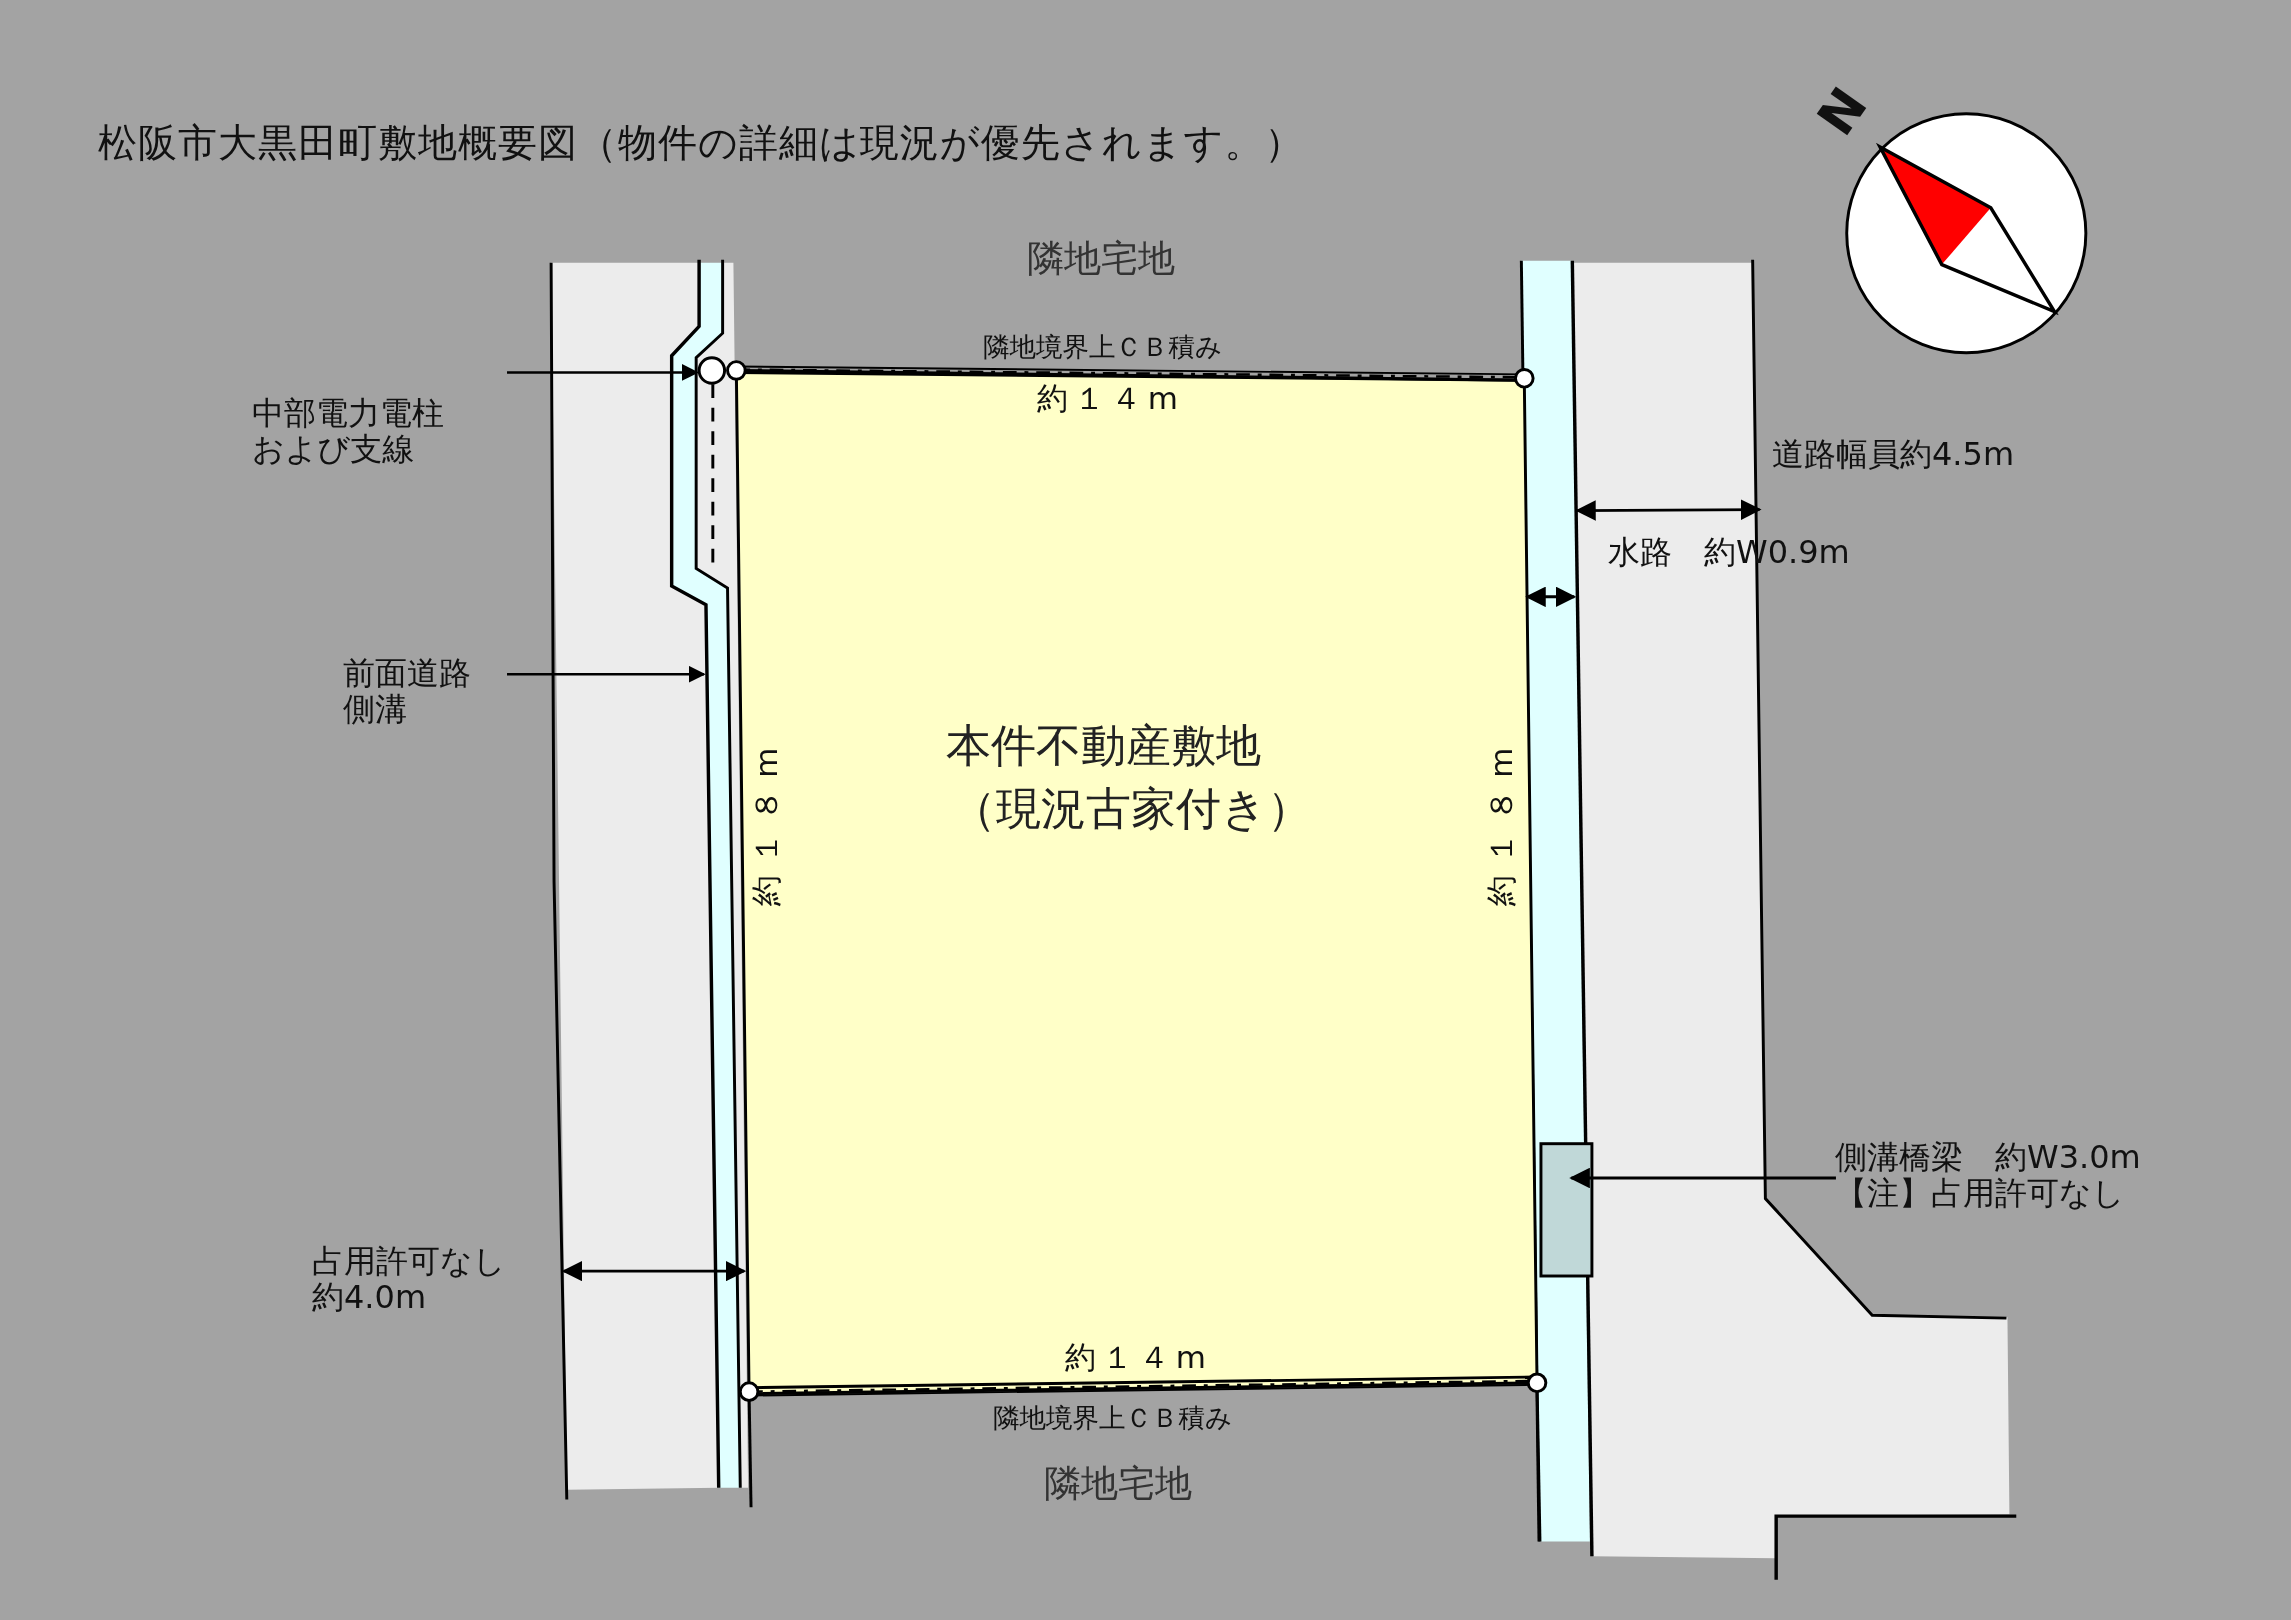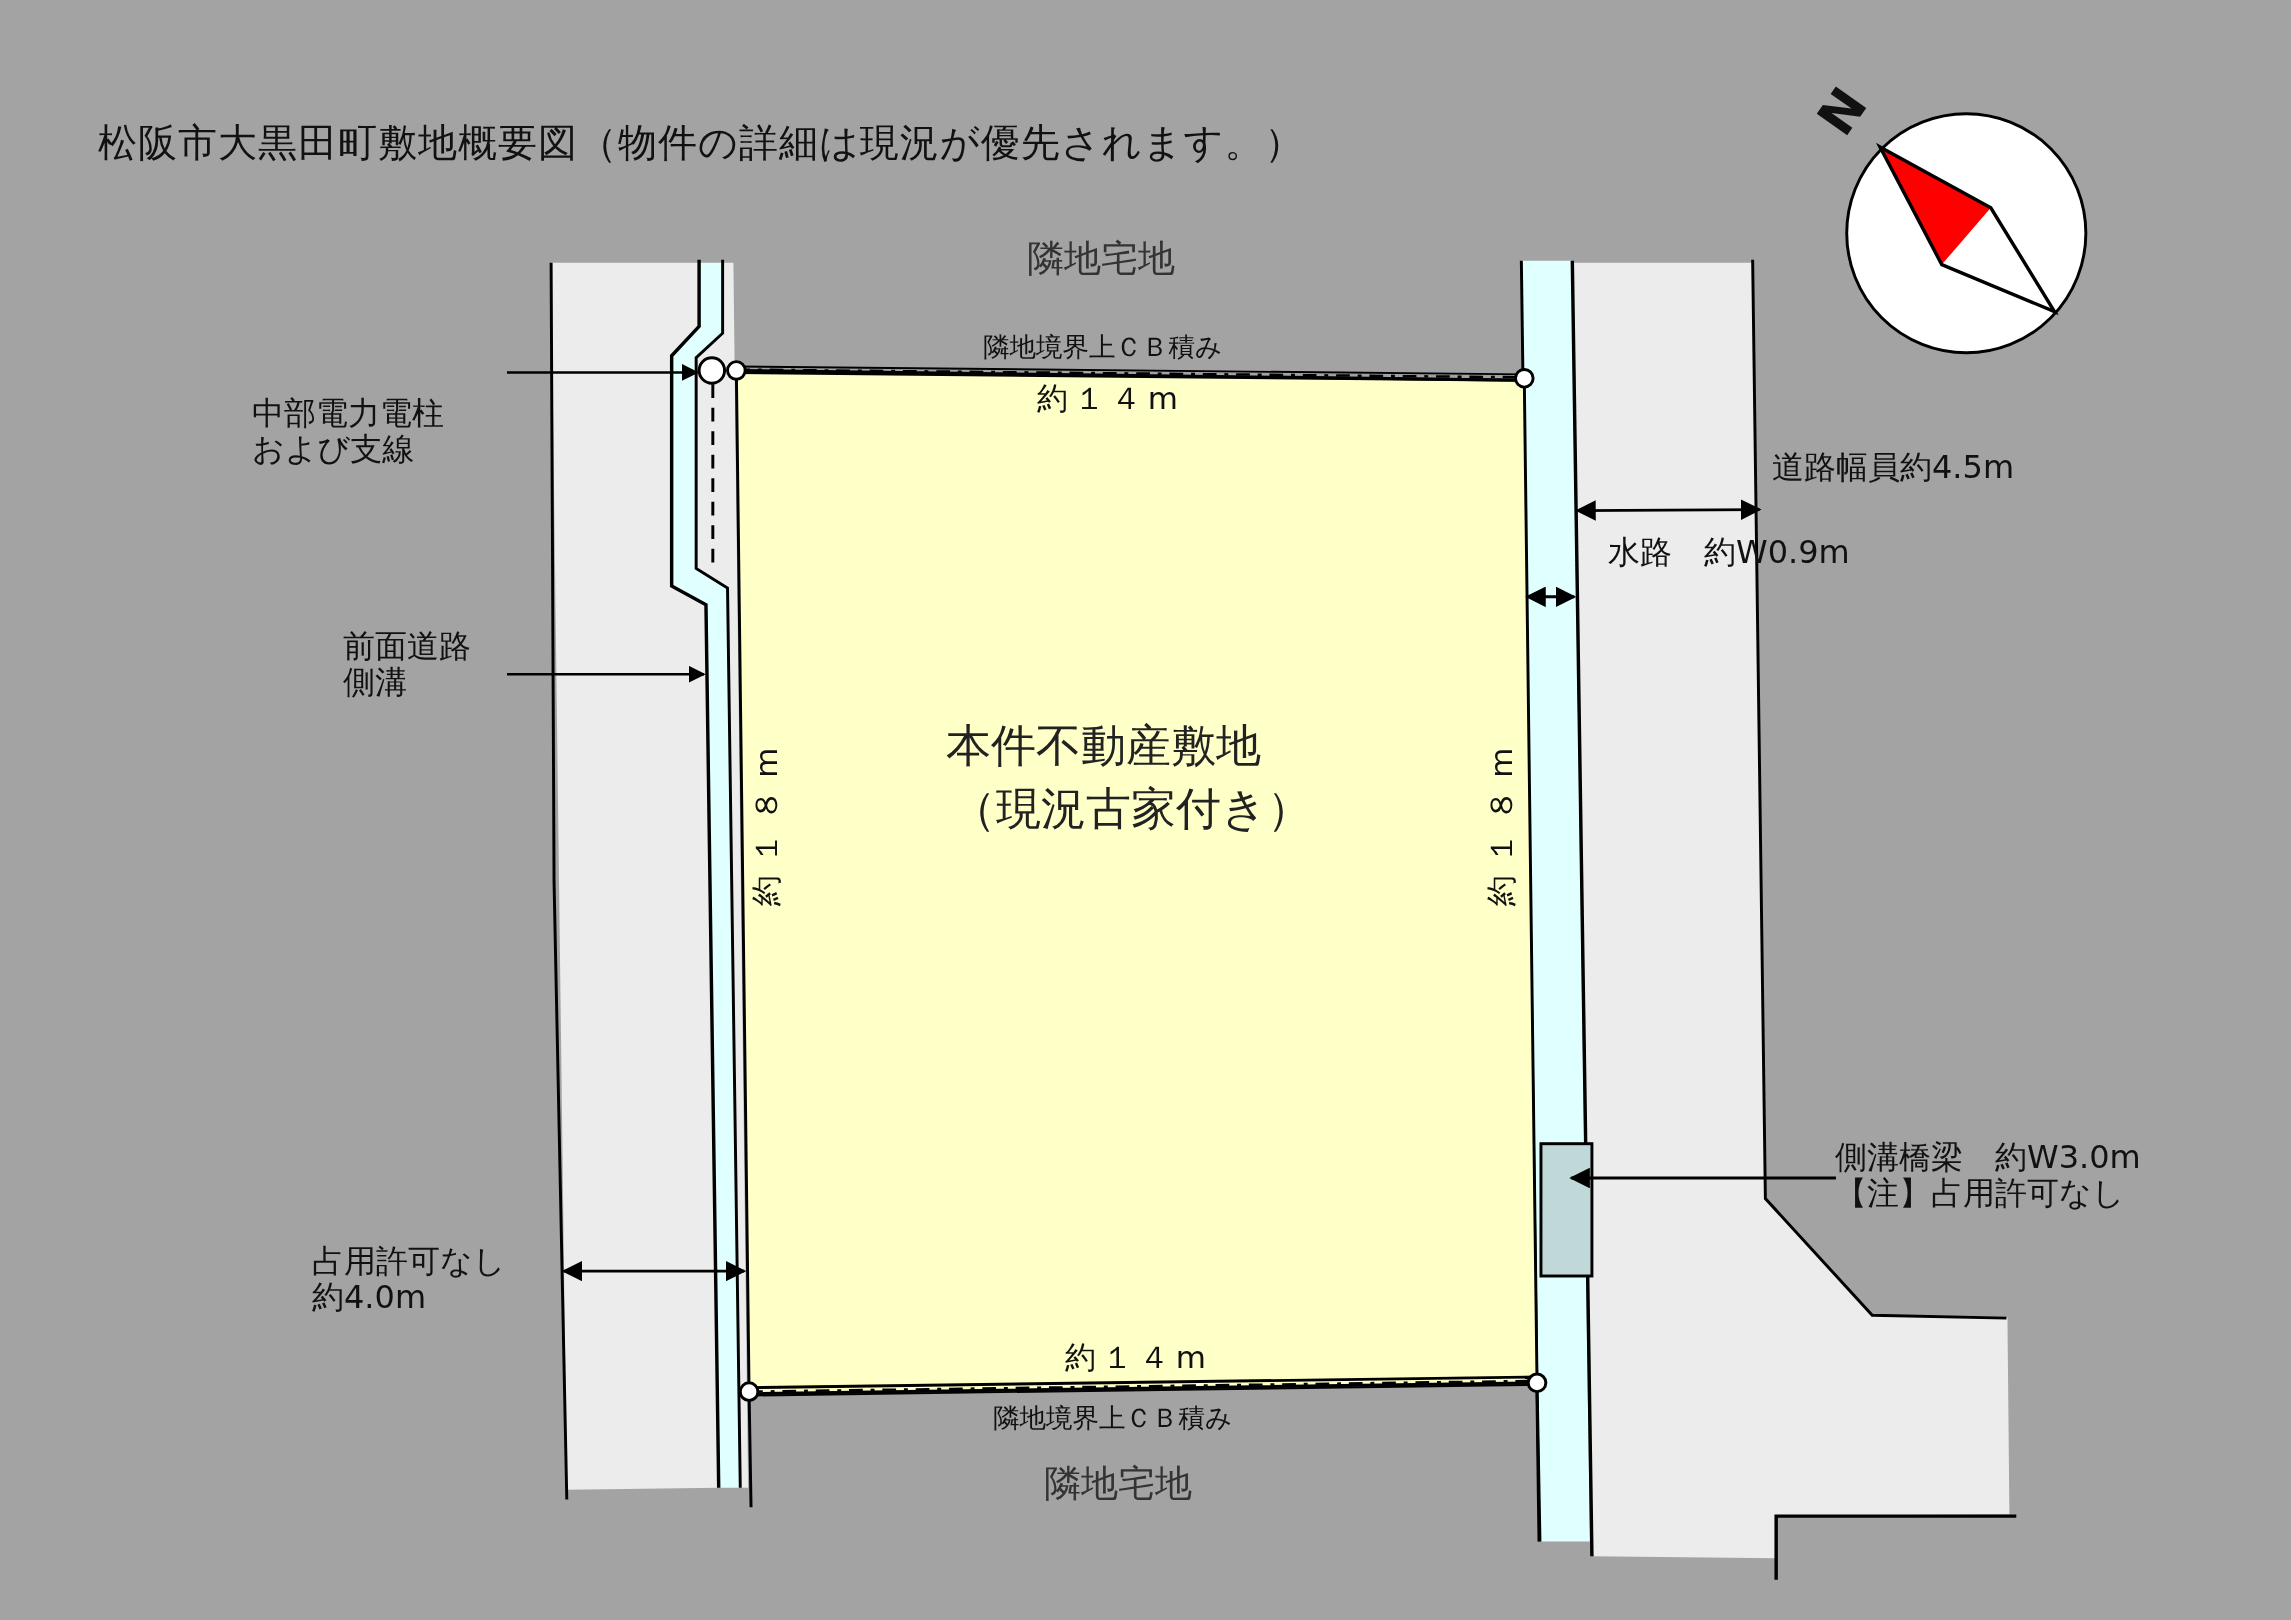--- a/index.html
+++ b/index.html
@@ -110,29 +110,29 @@
 
   <div class="lbl main-label" style="left:946px; top:714px;">
     <div>本件不動産敷地</div>
     <div style="margin-left:5px;">（現況古家付き）</div>
   </div>
 
   <div class="lbl callout" style="left:252px; top:351px;margin-top:44px;">
     <div>中部電力電柱</div>
     <div>および支線</div>
   </div>
-  <div class="lbl callout" style="left:343px; top:628px;">
+  <div class="lbl callout" style="left:343px; top:655px;">
     <div>前面道路</div>
     <div>側溝</div>
   </div>
   <div class="lbl callout" style="left:312px; top:1243px;">
     <div>占用許可なし</div>
     <div>約4.0m</div>
   </div>
-  <div class="lbl callout" style="left:1772px; top:449px;">道路幅員約4.5m</div>
+  <div class="lbl callout" style="left:1772px; top:436px;">道路幅員約4.5m</div>
   <div class="lbl callout" style="left:1608px; top:534px;text-align:right;">水路　約W0.9m</div>
   <div class="lbl callout" style="left:1835px; top:1139px;">
     <div>側溝橋梁　約W3.0m</div>
     <div>【注】占用許可なし</div>
   </div>
 
 </div>
 
 
 </body></html>

